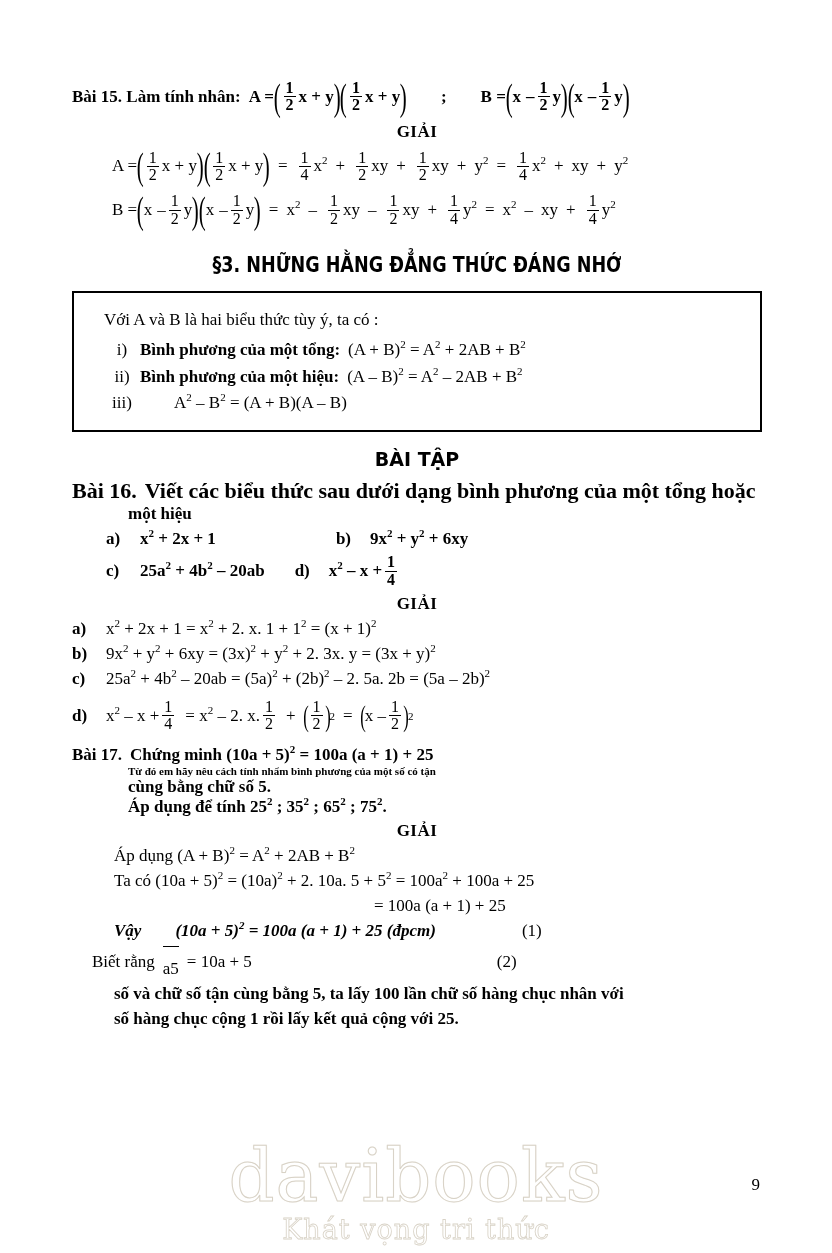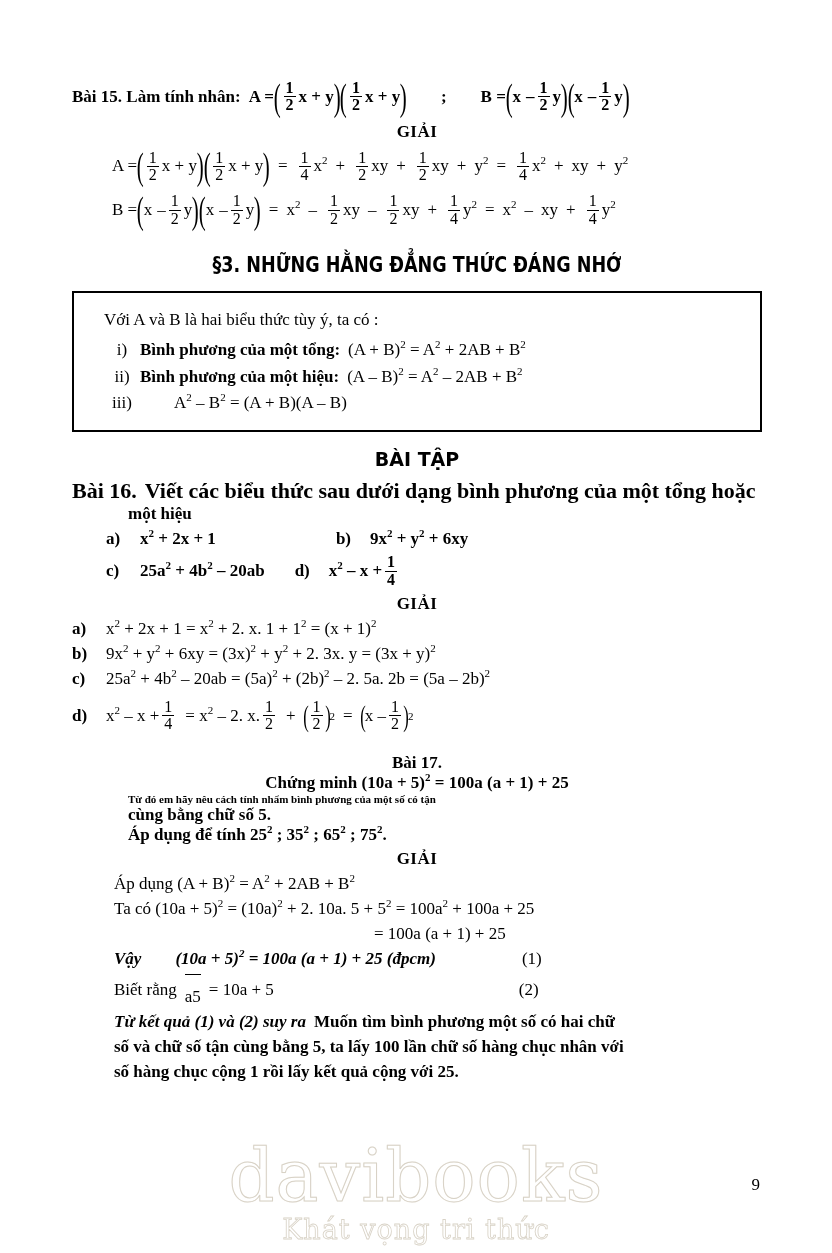--- a/index.html
+++ b/index.html
@@ -427,21 +427,21 @@
       <span class="paren sm">(</span>
       <span>x –</span>
       <span class="frac">
           <span class="num">1</span>
           <span class="den">2</span>
         </span>
       <span class="paren sm">)</span>
       <sup class="exp">2</sup>
     </div>
 
-    <div class="line" style="font-size:17px; margin-top:20px;flex-direction:column;">
+    <div class="line" style="font-size:17px; margin-top:12px;">
       <span class="bold">Bài 17.</span>
       <span class="sp"></span>
       <span class="bold">Chứng minh (10a + 5)<sup class="exp">2</sup> = 100a (a + 1) + 25</span>
     </div>
     <div class="line indent2" style="font-size:11px;">
       <span class="bold">Từ đó em hãy nêu cách tính nhẩm bình phương của một số có tận</span>
     </div>
     <div class="line indent2" style="font-size:17px;">
       <span class="bold">cùng bằng chữ số 5.</span>
     </div>
@@ -460,33 +460,28 @@
     <div class="sol-line" style="margin-left:302px;">
       <span>= 100a (a + 1) + 25</span>
     </div>
     <div class="sol-line" style="margin-left:42px;">
       <span class="bi">Vậy</span>
       <span class="sp-lg"></span>
       <span class="bi">(10a + 5)<sup class="exp">2</sup> = 100a (a + 1) + 25 (đpcm)</span>
       <span style="display:inline-block;width:86px"></span>
       <span>(1)</span>
     </div>
-    <div class="sol-line" style="margin-left:42px;">
+    <div class="sol-line" style="margin-left:20px;">
       <span>Biết rằng</span>
       <span class="sp"></span>
       <span class="ovl">a5</span>
       <span class="sp"></span>
       <span>= 10a + 5</span>
       <span style="display:inline-block;width:245px"></span>
       <span>(2)</span>
-    </div>
-    <div class="sol-line" style="margin-left:42px;">
-      <span class="bi">Từ kết quả (1) và (2) suy ra</span>
-      <span class="sp"></span>
-      <span class="bold">Muốn tìm bình phương một số có hai chữ</span>
     </div>
     <div class="sol-line" style="margin-left:42px;">
       <span class="bold">số và chữ số tận cùng bằng 5, ta lấy 100 lần chữ số hàng chục nhân với</span>
     </div>
     <div class="sol-line" style="margin-left:42px;">
       <span class="bold">số hàng chục cộng 1 rồi lấy kết quả cộng với 25.</span>
     </div>
 
   </div>
 

